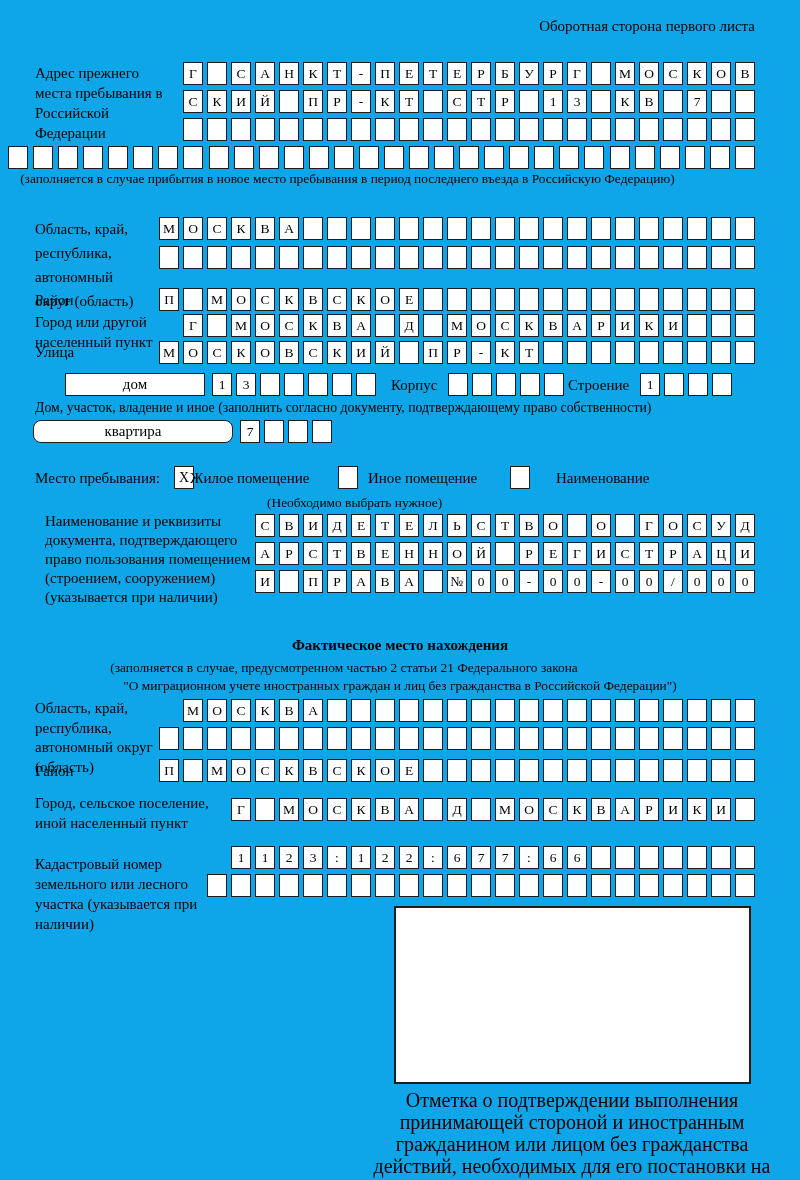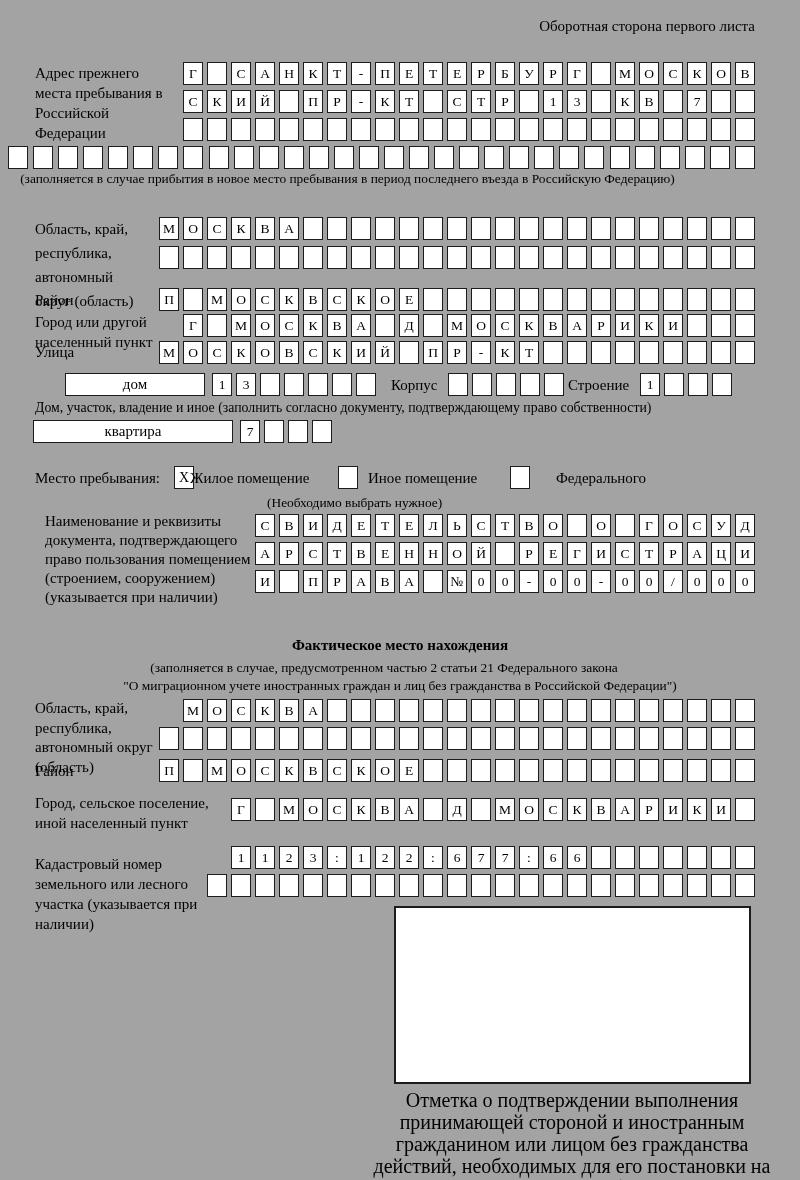--- a/index.html
+++ b/index.html
@@ -1,17 +1,17 @@
 <!DOCTYPE html>
 <html><head>
 <meta charset="utf-8">
 <style>
   html,body { margin:0; padding:0; background:#fff; }
   .page {
-    position:relative; width:800px; height:1180px; background:#a3a3a3;
+    position:relative; width:800px; height:1180px; background:#0ea5e9;
     font-family:"Liberation Serif","DejaVu Serif",serif; color:#000; overflow:hidden;text-decoration:underline;
   }
   .abs { position:absolute; }
   .lbl { font-size:15px; line-height:20px; }
   .small { font-size:13.4px; }
   .bold { font-weight:bold; }
   .center { text-align:center; }
   .grid { position:absolute; display:flex; gap:4px; }
   .grid-right { right:45px; }
   .grid-full { left:8px; right:45px; justify-content:space-between; gap:0; }
@@ -314,35 +314,35 @@
     </div>
   <div class="abs lbl" style="top:375px; left:568px;">Строение</div>
   <div class="grid" style="top:373px; left:640px;">
       <span class="cell">1</span>
       <span class="cell"></span>
       <span class="cell"></span>
       <span class="cell"></span>
     </div>
   <div class="abs" style="top:400px; left:35px; font-size:13.8px;">Дом, участок, владение и иное (заполнить согласно документу, подтверждающему право собственности)</div>
 
-  <div class="widebox" style="top:420px; left:33px; width:200px;">квартира</div>
+  <div class="widebox" style="top:420px; left:33px; width:200px;border-radius:8px;">квартира</div>
   <div class="grid" style="top:420px; left:240px;">
       <span class="cell">7</span>
       <span class="cell"></span>
       <span class="cell"></span>
       <span class="cell"></span>
     </div>
 
   <div class="abs lbl" style="top:468px; left:35px;">Место пребывания:</div>
   <div class="checkbox" style="top:466px; left:174px;">X</div>
   <div class="abs lbl" style="top:468px; left:190px;">Жилое помещение</div>
   <div class="checkbox" style="top:466px; left:338px;"></div>
   <div class="abs lbl" style="top:468px; left:368px;">Иное помещение</div>
   <div class="checkbox" style="top:466px; left:510px;"></div>
-  <div class="abs lbl" style="top:468px; left:556px;">Федерального</div>
+  <div class="abs lbl" style="top:468px; left:556px;">Наименование</div>
   <div class="abs small" style="top:495px; left:244px;margin-left:23px;">(Необходимо выбрать нужное)</div>
 
   <div class="abs lbl" style="top:512px; left:45px; width:212px; line-height:19px;">Наименование и реквизиты документа, подтверждающего право пользования помещением (строением, сооружением) (указывается при наличии)</div>
   <div class="grid grid-right" style="top:514px;">
       <span class="cell">С</span>
       <span class="cell">В</span>
       <span class="cell">И</span>
       <span class="cell">Д</span>
       <span class="cell">Е</span>
       <span class="cell">Т</span>
@@ -403,21 +403,21 @@
       <span class="cell">-</span>
       <span class="cell">0</span>
       <span class="cell">0</span>
       <span class="cell">/</span>
       <span class="cell">0</span>
       <span class="cell">0</span>
       <span class="cell">0</span>
     </div>
 
   <div class="abs bold center" style="top:637px; left:0; width:800px; font-size:15px;">Фактическое место нахождения</div>
-  <div class="abs small center" style="top:660px; left:0; width:688px;padding-left:40px;">(заполняется в случае, предусмотренном частью 2 статьи 21 Федерального закона</div>
+  <div class="abs small center" style="top:660px; left:0; width:688px;">(заполняется в случае, предусмотренном частью 2 статьи 21 Федерального закона</div>
   <div class="abs small center" style="top:678px; left:0; width:800px;">"О миграционном учете иностранных граждан и лиц без гражданства в Российской Федерации")</div>
 
   <div class="abs lbl" style="top:699px; left:35px; width:130px; line-height:19.5px;">Область, край, республика, автономный округ (область)</div>
   <div class="grid grid-right" style="top:699px;">
       <span class="cell">М</span>
       <span class="cell">О</span>
       <span class="cell">С</span>
       <span class="cell">К</span>
       <span class="cell">В</span>
       <span class="cell">А</span>

